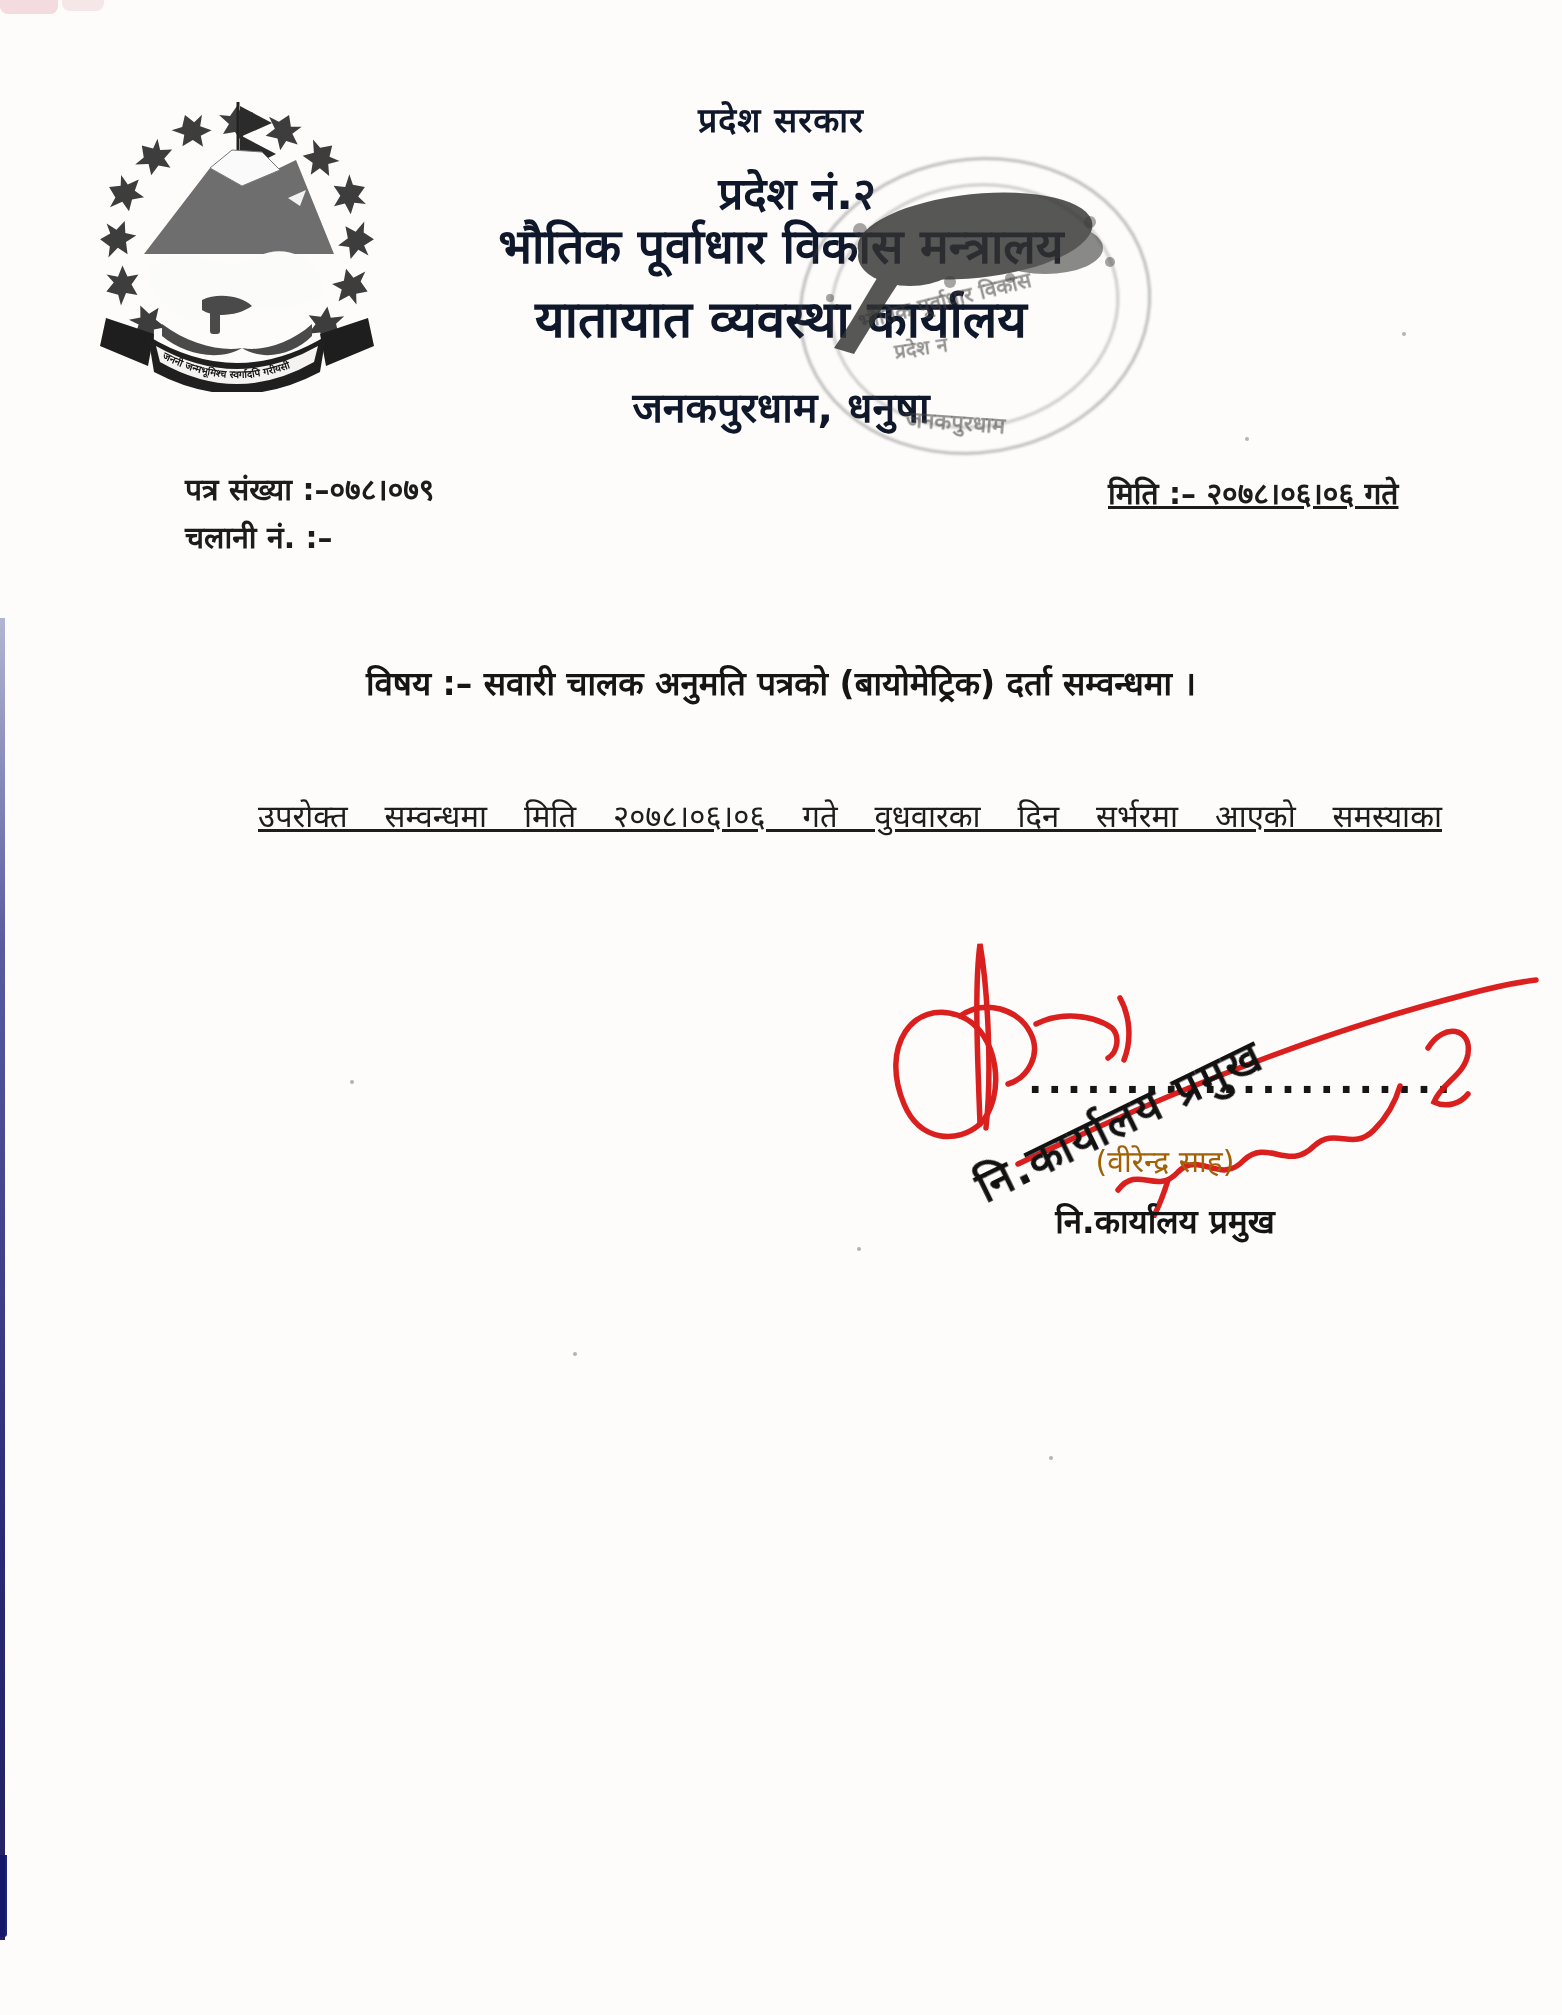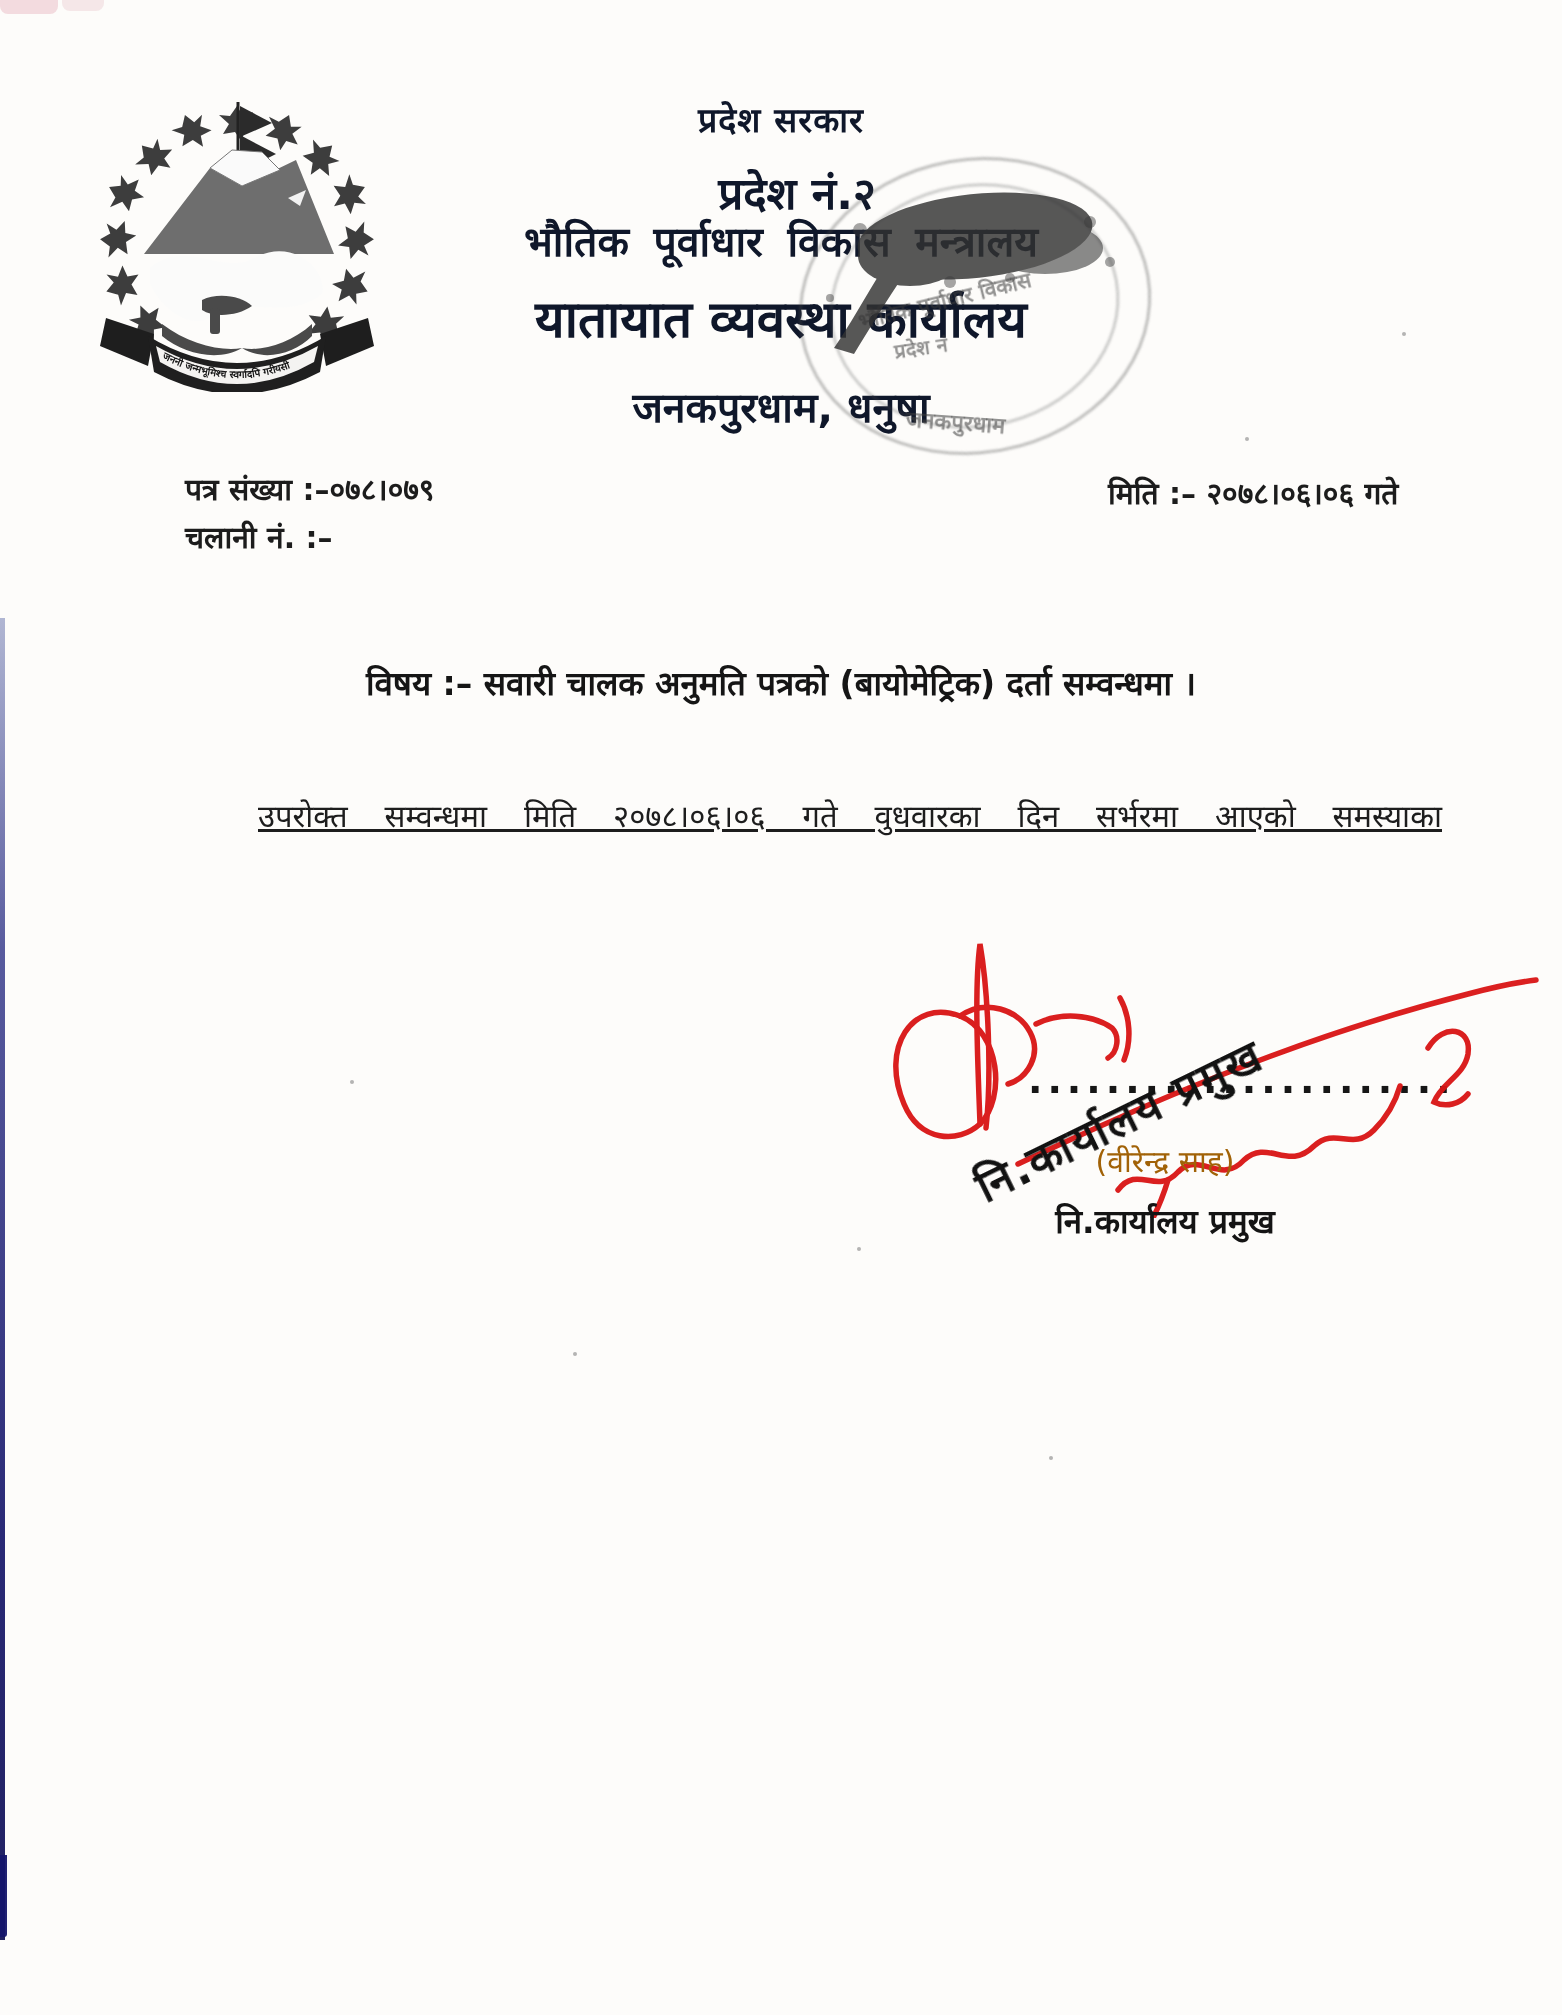--- a/index.html
+++ b/index.html
@@ -7,27 +7,27 @@
     width:1562px;height:2015px;position:relative;overflow:hidden;
     background:#fdfcfa;
     font-family:"DejaVu Sans", sans-serif;
     color:#1c1c1c;
   }
   .abs{position:absolute;}
   
   .hdr{left:0;width:100%;text-align:center;white-space:nowrap;color:#0f172a;}
   .hdr1{top:96px;font-size:34px;font-weight:600;letter-spacing:1px;}
   .hdr2{top:162px;font-size:44px;font-weight:600;padding-left:16px;}
-  .hdr3{top:212px;font-size:41px;font-weight:600;font-family:Liberation Mono, monospace;}
+  .hdr3{top:212px;font-size:48px;font-weight:600;}
   .hdr4{top:282px;font-size:51px;font-weight:700;}
   .hdr5{top:378px;font-size:41px;font-weight:700;}
   
   .ref1{left:185px;top:468px;font-size:30px;font-weight:600;}
   .ref2{left:185px;top:516px;font-size:30px;font-weight:600;}
-  .date{left:1108px;top:472px;font-size:30px;font-weight:600;}
+  .date{left:1108px;top:472px;font-size:30px;font-weight:600;text-decoration:underline;}
   
   .subject{left:0;top:660px;width:100%;text-align:center;font-size:33px;font-weight:600;color:#151515;}
   
   .bodytxt{left:180px;top:792px;width:1262px;font-size:31px;line-height:49px;color:#1d1d1d;}
   .bline{text-align:justify;text-align-last:justify;}
   .bline.first{padding-left:78px;text-decoration:underline;}
   .bline.last{text-align:left;text-align-last:left;}
   
   .sig-svg{left:868px;top:928px;width:692px;height:290px;pointer-events:none;}
   .dots{left:1028px;top:1058px;font-size:38px;font-weight:700;letter-spacing:5px;color:#161616;}

